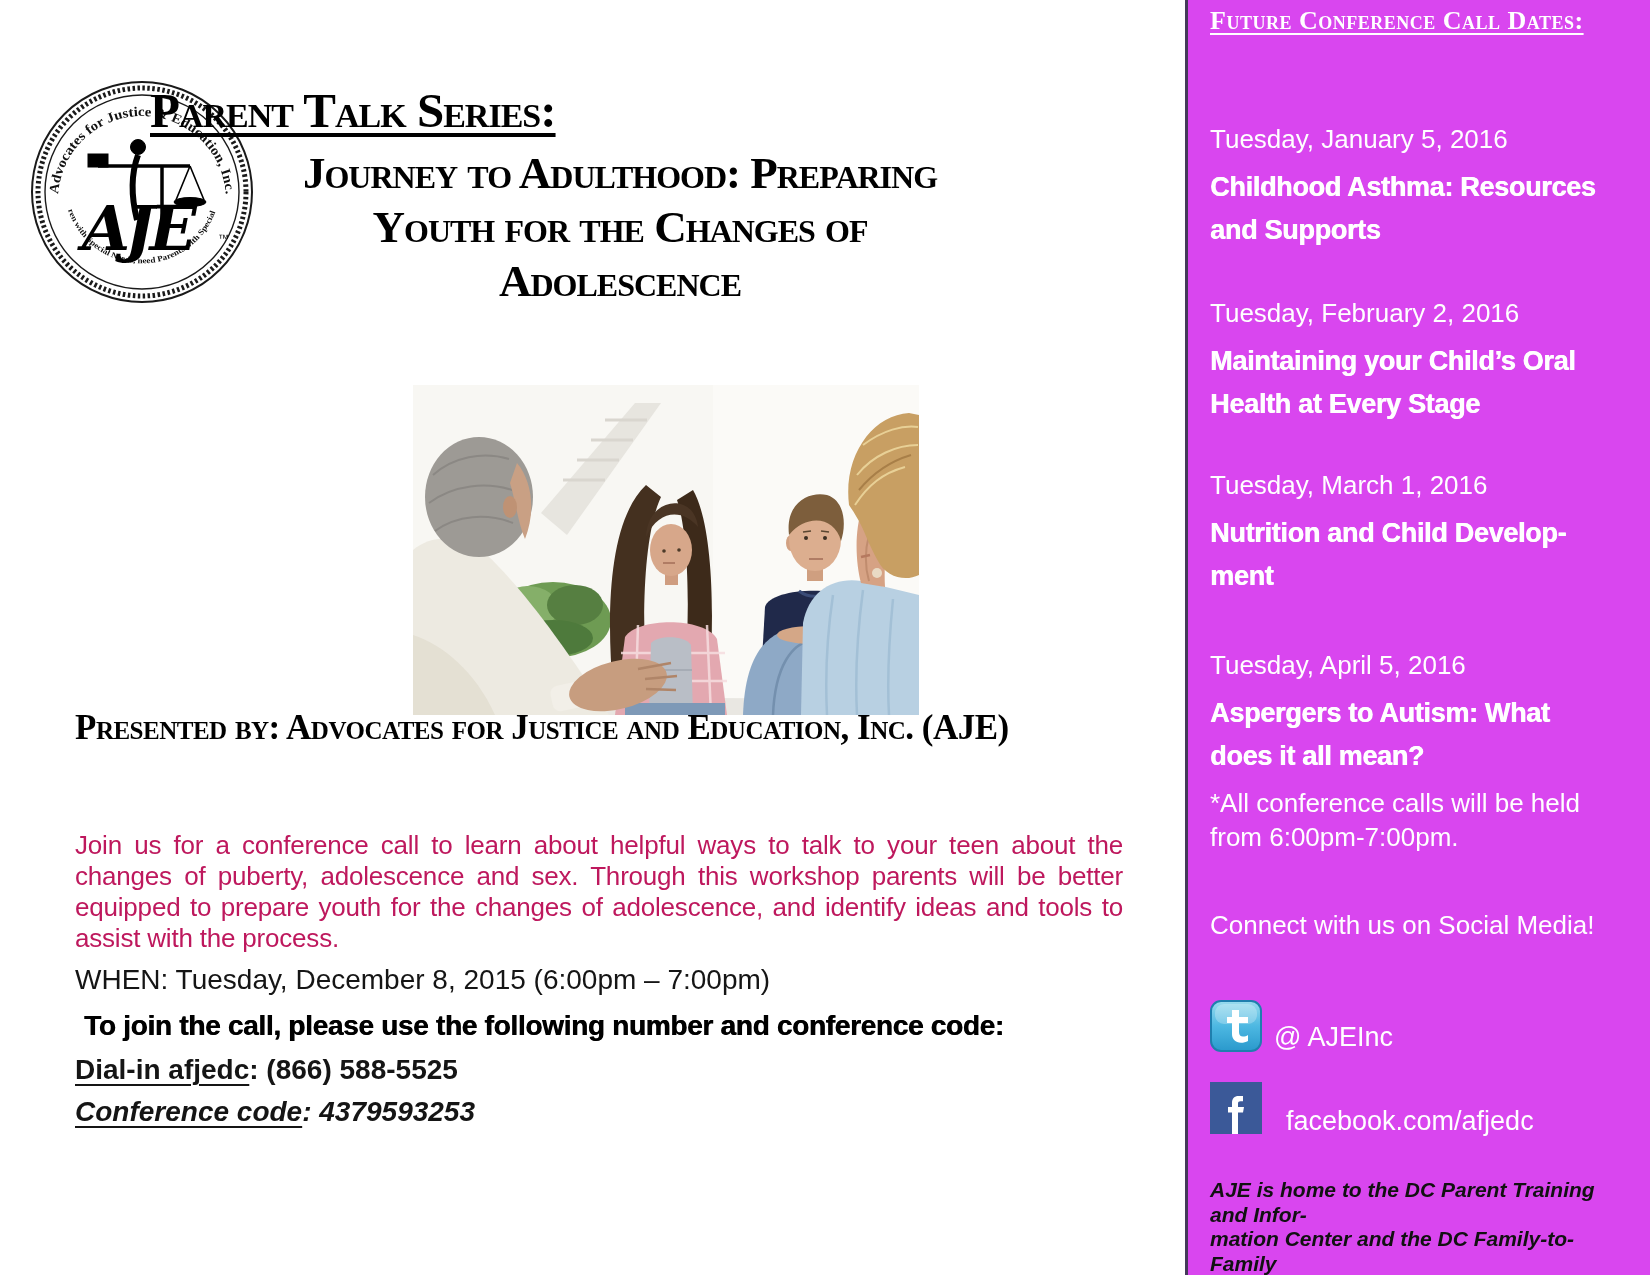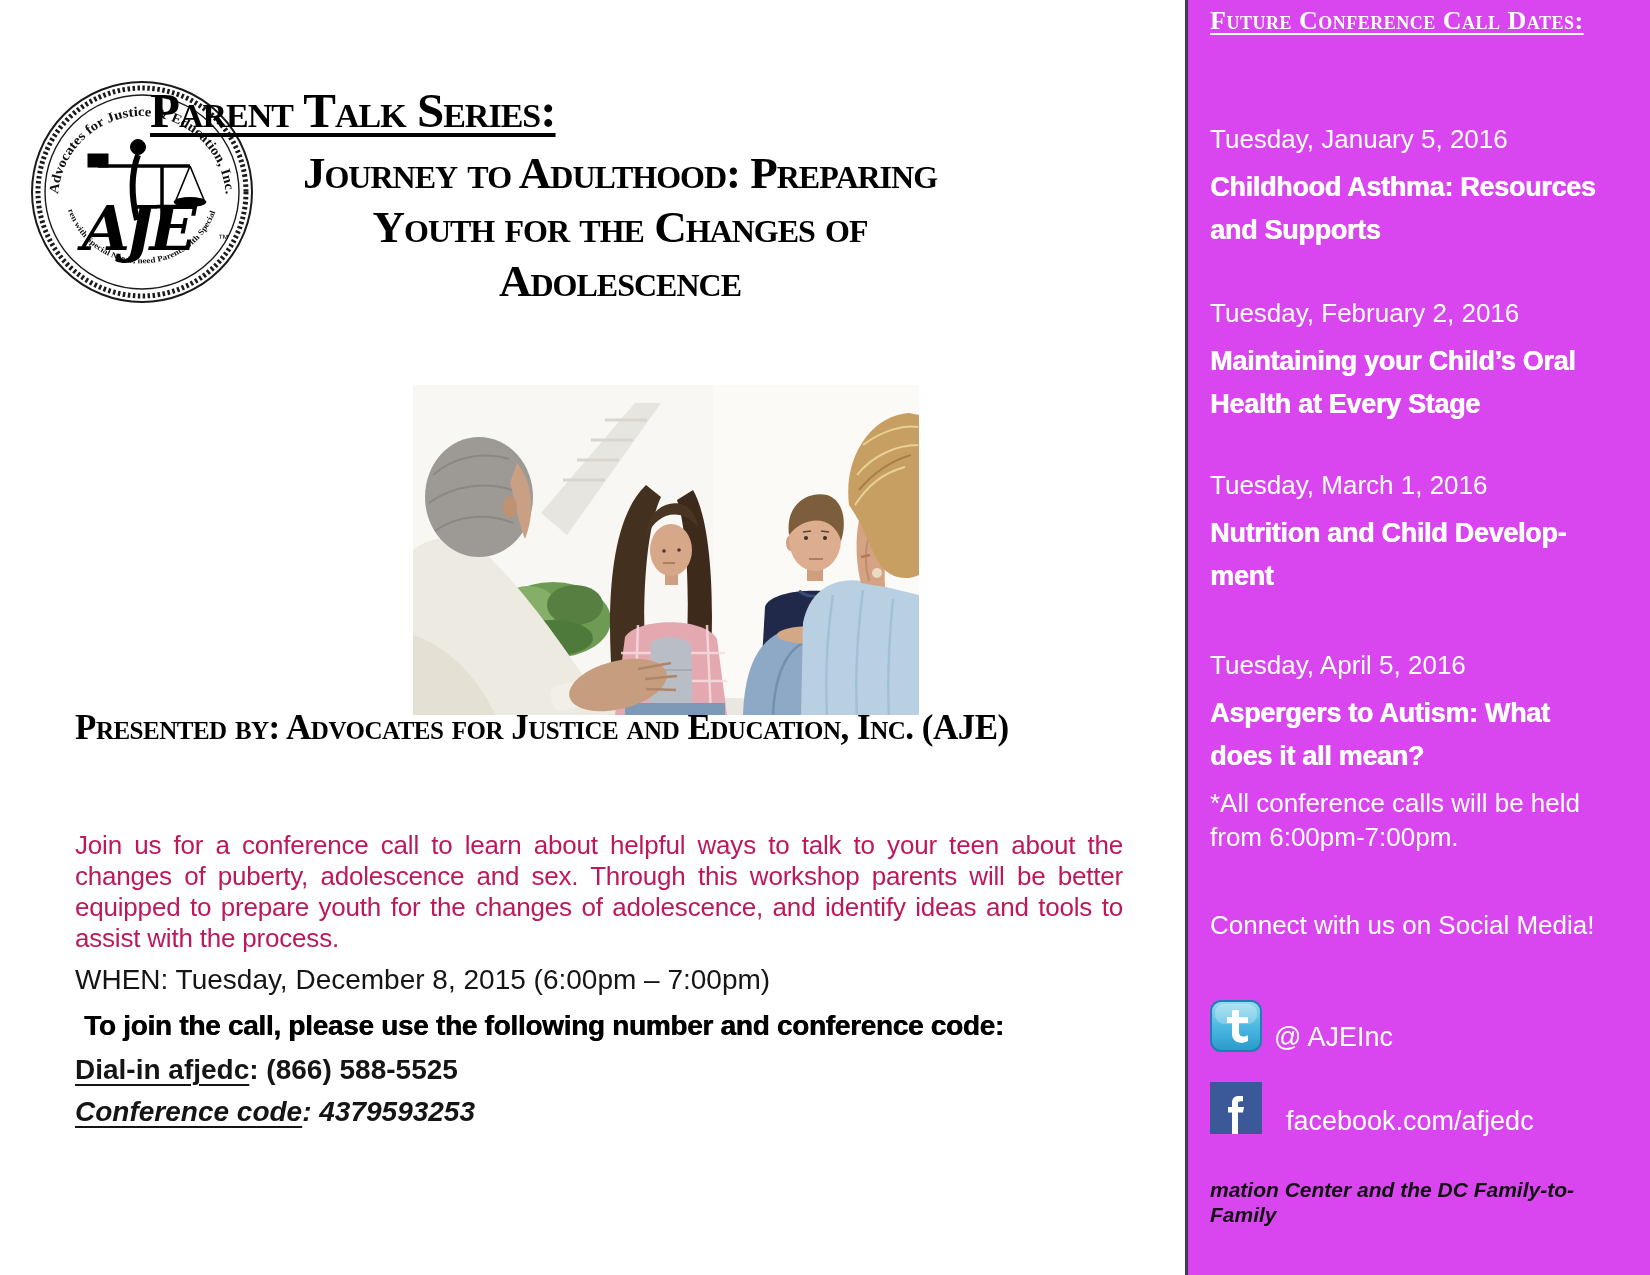--- a/index.html
+++ b/index.html
@@ -271,18 +271,19 @@
 
     <div class="fb-icon">
       <svg viewBox="0 0 52 52" width="52" height="52">
         <rect width="52" height="52" fill="#3b5998"></rect>
         <path fill="#ffffff" d="M33 14 h-4.5 c-4 0-6.5 2.6-6.5 6.8 v4.2 h-4 v5.5 h4 V52 h6 V30.5 h5 l1-5.5 h-6 v-3.4 c0-1.6 0.8-2.4 2.5-2.4 H33 z"></path>
       </svg>
     </div>
     <div class="fb-text">facebook.com/afjedc</div>
 
     <div class="sb-footer">
+      <div>AJE is home to the DC Parent Training and Infor-</div>
       <div>mation Center and the  DC Family-to-Family</div>
 
     </div>
 
   </aside>
 </div>
 
 </body></html>

